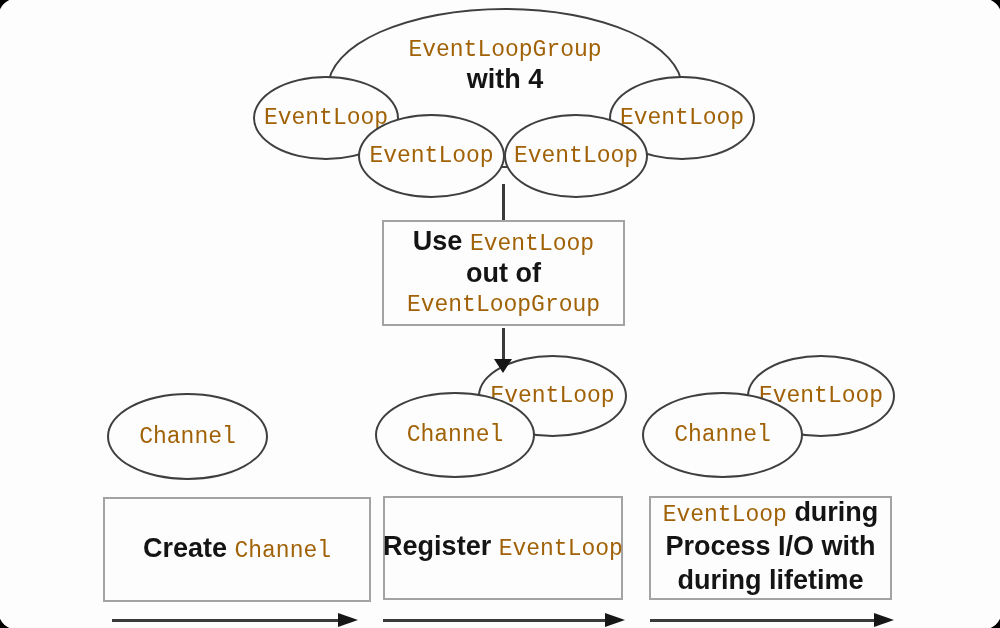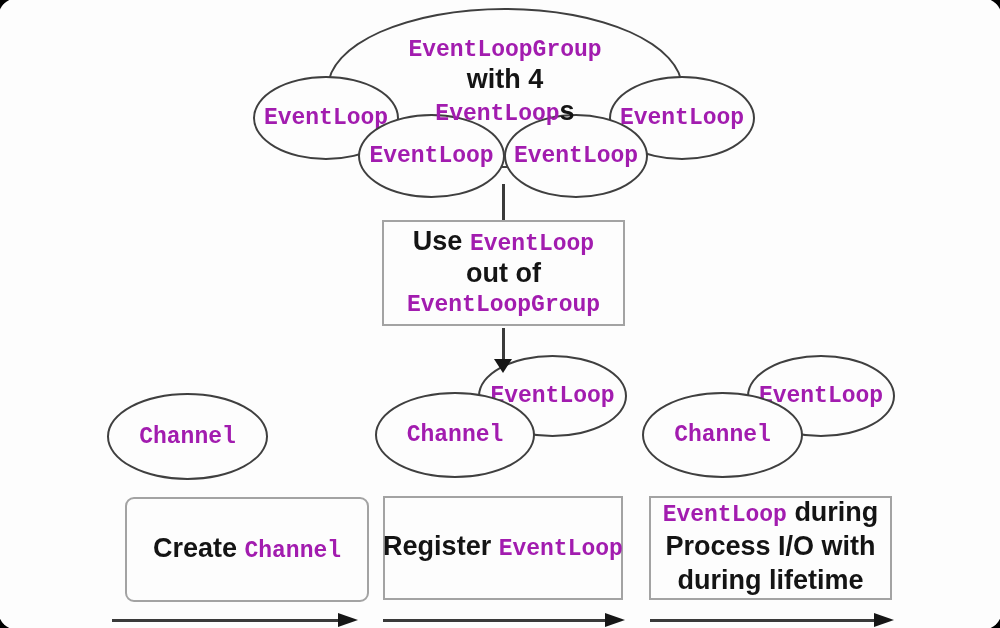--- a/index.html
+++ b/index.html
@@ -15,21 +15,21 @@
     display:flex; align-items:center; justify-content:center;
   }
   .box {
     position:absolute; box-sizing:border-box;
     border:2px solid #a3a3a3; background:#fdfdfd;
     display:flex; flex-direction:column;
     align-items:center; justify-content:center; text-align:center;
   }
   .mono {
     font-family:"Liberation Mono","DejaVu Sans Mono",monospace;
-    font-weight:700; color:#a21caf; font-size:23px;
+    font-weight:400; color:#a16207; font-size:23px;
   }
   .sans {
     font-family:"Liberation Sans","DejaVu Sans",sans-serif;
     font-weight:700; color:#141414; font-size:27px;
   }
   .bline { line-height:30px; white-space:nowrap; }
   .titleblock { position:absolute; text-align:center; }
   .titleblock .bline { line-height:28px; }
   .selbox .bline { line-height:29px; }
   .vline { position:absolute; width:3px; background:#3a3a3a; }
@@ -72,33 +72,32 @@
   <div class="el" style="left:358px; top:114px; width:147px; height:84px;">
     <span class="mono">EventLoop</span>
   </div>
   <div class="el" style="left:504px; top:114px; width:144px; height:84px;">
     <span class="mono">EventLoop</span>
   </div>
 
   <div class="titleblock" style="left:327px; top:36px; width:356px;">
     <div class="bline"><span class="mono">EventLoopGroup</span></div>
     <div class="bline"><span class="sans">with 4</span></div>
-    <div class="bline"><span class="mono">EventLoop</span><span class="sans"></span><span class="sans">s</span></div>
   </div>
 
   <div class="box selbox" style="left:382px; top:220px; width:243px; height:106px;">
     <div class="bline"><span class="sans">Use </span><span class="mono">EventLoop</span></div>
     <div class="bline"><span class="sans">out of</span></div>
     <div class="bline"><span class="mono">EventLoopGroup</span></div>
   </div>
 
   <div class="el" style="left:107px; top:393px; width:161px; height:87px;">
     <span class="mono">Channel</span>
   </div>
-  <div class="box" style="left:125px; top:497px; width:244px; height:105px;border-radius:9px;">
+  <div class="box" style="left:103px; top:497px; width:268px; height:105px;">
     <div class="bline"><span class="sans">Create </span><span class="mono">Channel</span></div>
   </div>
   <div class="hline" style="left:112px; top:619px; width:228px;"></div>
   <div class="head-right" style="left:338px; top:613px;"></div>
 
   <div class="el" style="left:478px; top:355px; width:149px; height:82px;">
     <span class="mono">EventLoop</span>
   </div>
   <div class="el" style="left:375px; top:392px; width:160px; height:86px;">
     <span class="mono">Channel</span>

